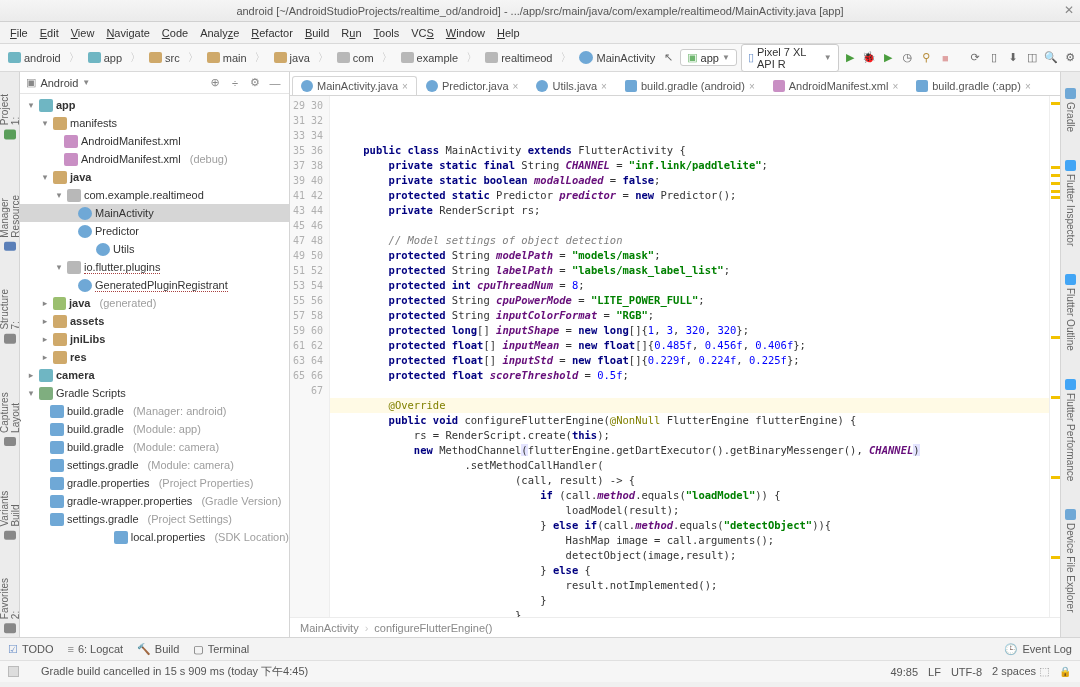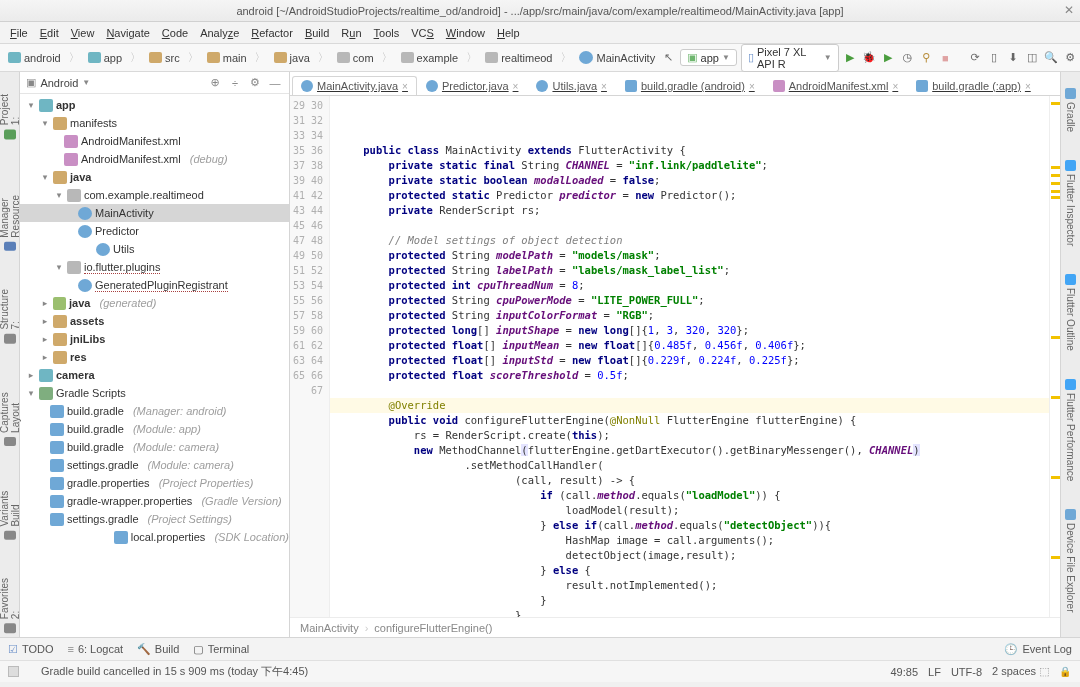--- a/index.html
+++ b/index.html
@@ -40,24 +40,24 @@
 .tri { width:10px; text-align:center; color:#888; font-size:9px; }
 .tico { width:14px; height:13px; display:inline-block; border-radius:2px; flex-shrink:0; }
 .tico.mod { background:#6fb6c3; }
 .tico.dir { background:#cfa96a; }
 .tico.xml { background:#c98fc4; }
 .tico.cls { background:#6fa8d6; border-radius:50%; }
 .tico.path { background:#9bbf6f; width:13px; height:13px; }
 .tico.gradle { background:#6fa8d6; }
 .tree-label { color:#333; }
 .tree-label.bold { font-weight:bold; }
-.muted { color:#9e9e9e;font-style:italic; }
+.muted { color:#9e9e9e; }
 .underline-dotted { border-bottom: 1px dotted #a84040; }
 .editor-area { flex:1; display:flex; flex-direction:column; background:#fff; }
-.tabs { height:24px; border-bottom:1px solid #d5d5d5; display:flex; align-items:flex-end; gap:0; padding-left:2px; overflow:hidden;text-decoration:underline; }
+.tabs { height:24px; border-bottom:1px solid #d5d5d5; display:flex; align-items:flex-end; gap:0; padding-left:2px; overflow:hidden; }
 .tab { display:flex; align-items:center; gap:4px; padding:3px 8px 3px 8px; font-size:11px; color:#555; border:1px solid transparent; border-bottom:none; cursor:pointer; white-space:nowrap;}
 .tab.active { background:#fff; border-color:#d5d5d5; border-radius:3px 3px 0 0; font-weight: normal; }
 .tab .tico { width:12px; height:12px; }
 .tab .tab-x { color:#aaa; font-size:10px; cursor:pointer; }
 .editor { flex:1; display:flex; overflow:hidden; }
 .gutter { width:40px; background:#f8f8f8; border-right:1px solid #eee; text-align:right; padding-right:6px; color:#b0b0b0; font-family:"Consolas","Monaco",monospace; font-size:10px; line-height:15px; padding-top:2px; }
 .code { flex:1; font-family:"Consolas","Monaco",monospace; font-size:10.5px; line-height:15px; white-space:pre; padding:2px 0 2px 8px; overflow:hidden; position:relative; color:#333;}
 .code .hl-line { position:absolute; left:0; right:0; height:15px; background:#fffae5; z-index:0; }
 .code .code-lines { position:relative; z-index:1; }
 .kw { color:#000080; font-weight:bold; }

